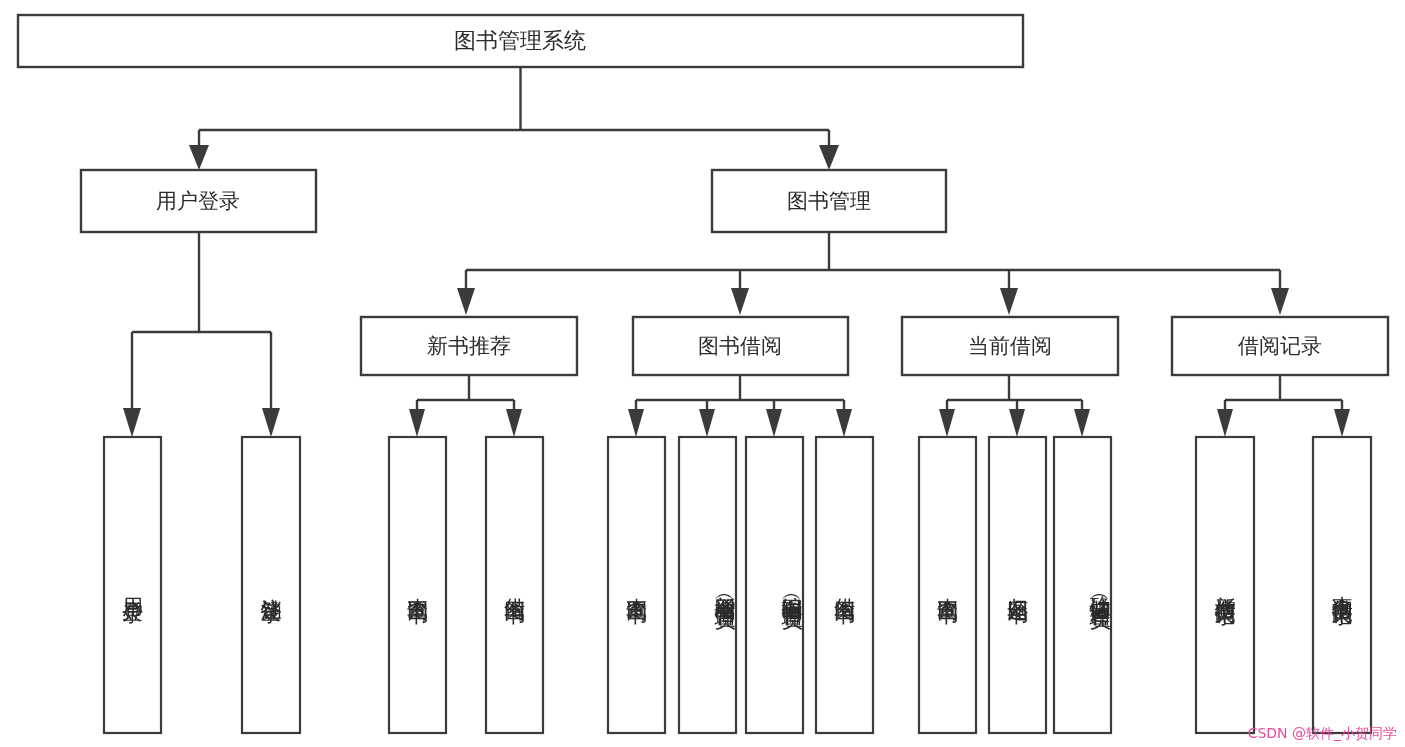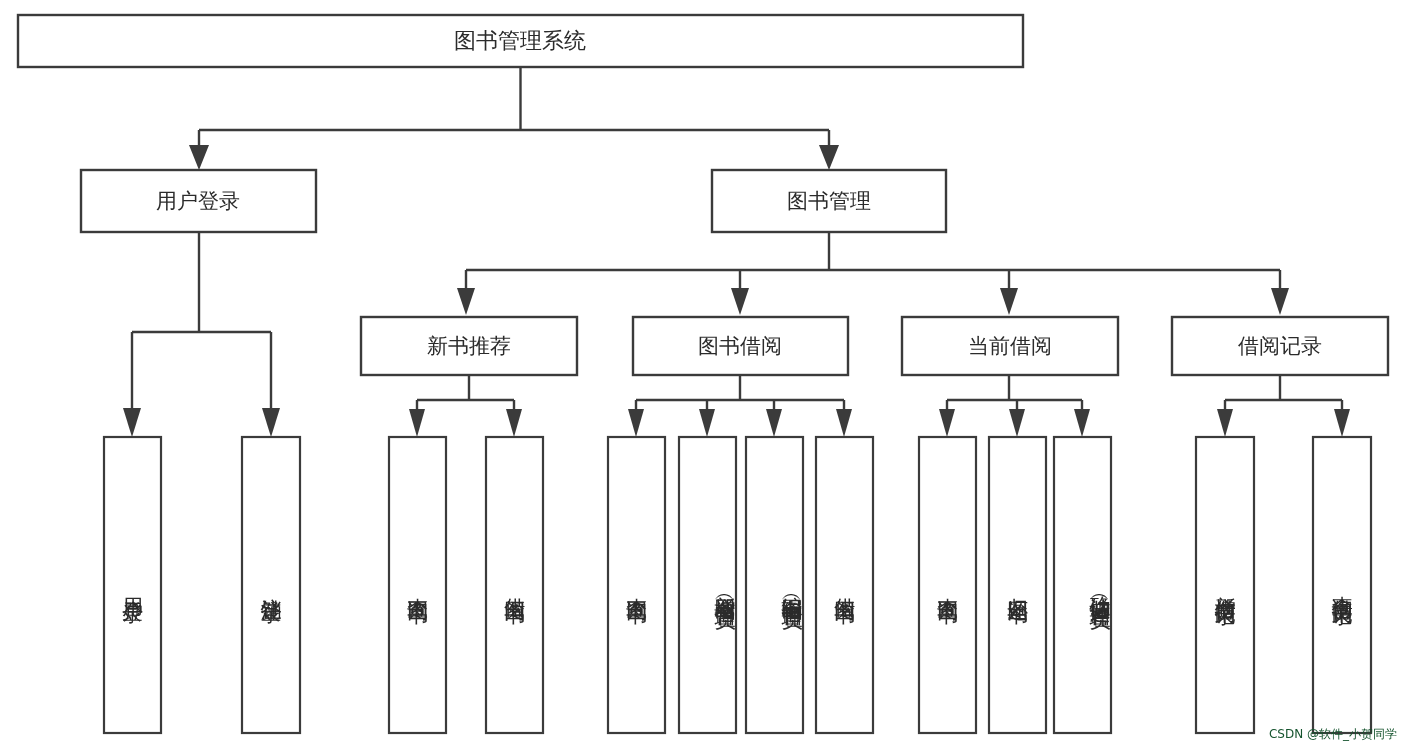--- a/index.html
+++ b/index.html
@@ -77,22 +77,22 @@
     user-select: none;
   }
   .vlabel.center-v {
     align-items: center;
   }
   .watermark {
     position: absolute;
     right: 8px;
     bottom: 4px;
     font-family: "DejaVu Sans", "Liberation Sans", sans-serif;
-    font-size: 12px;
-    color: #14532d;
+    font-size: 14px;
+    color: #ec4899;
     white-space: nowrap;
     user-select: none;
   }
 </style>
 </head>
 <body>
 
 <div id="diagram-root">
 
   <svg id="flow" viewBox="0 0 1405 747">

